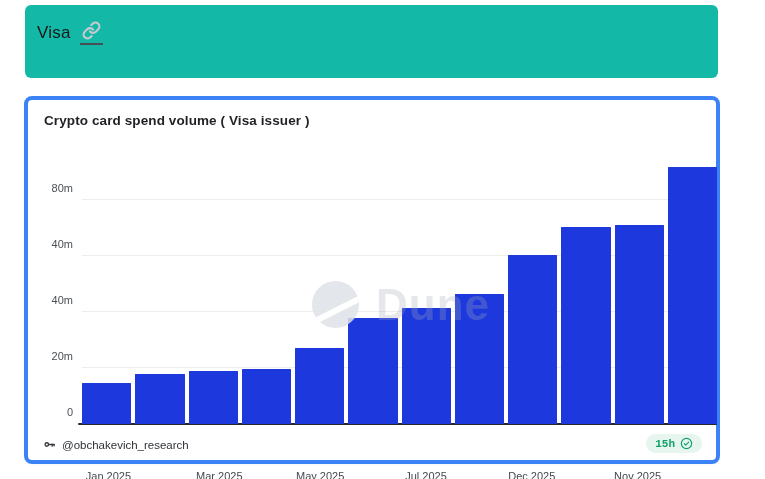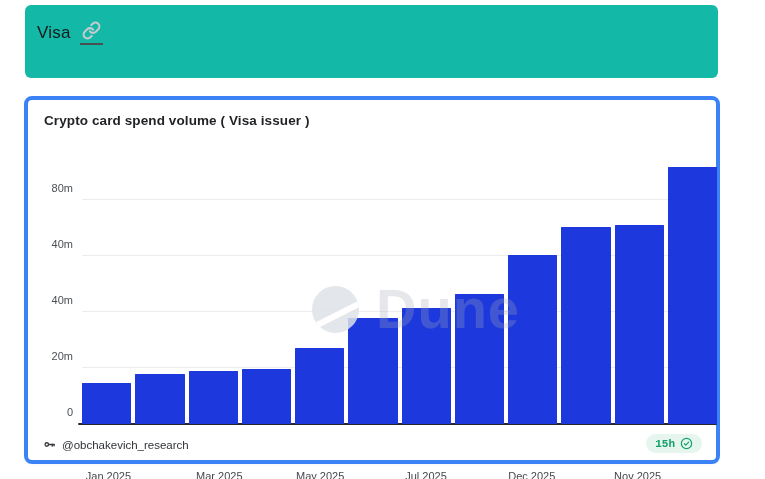--- a/index.html
+++ b/index.html
@@ -24,21 +24,21 @@
   .axis-x { position:absolute; left:-4px; right:0; bottom:-1px; height:2px; background:#25282d; border-radius:1px; }
   .bars { position:absolute; left:0; bottom:0; width:100%; height:100%; display:flex; align-items:flex-end; gap:4px; z-index:2; }
   .bar { flex:1 1 0; background:#1d39de; border-radius:0.5px; }
   .xticks { position:absolute; left:0; top:100%; width:100%; height:20px;margin-top:39px; }
   .xtick { position:absolute; top:7px; transform:translateX(-50%); font-size:11px; color:#43484e; white-space:nowrap; }
 
   
   .watermark { position:absolute; left:284px; top:181px; display:flex; align-items:center; gap:17px; z-index:3; pointer-events:none; }
   .wm-circle { position:relative; width:47px; height:47px; border-radius:50%; background:rgba(222,226,231,0.85); overflow:hidden; }
   .wm-circle::after { content:""; position:absolute; left:-10px; top:26px; width:70px; height:6px; background:#ffffff; transform:rotate(-27deg); }
-  .wm-text { font-size:56px; font-weight:600; color:rgba(160,168,178,0.28); letter-spacing:1px; line-height:1; }
+  .wm-text { font-size:44px; font-weight:600; color:rgba(160,168,178,0.28); letter-spacing:1px; line-height:1; }
 
   
   .card-footer { position:absolute; left:0; right:0; bottom:0; height:32px; }
   .footer-left { position:absolute; left:15px; bottom:9px; display:flex; align-items:center; gap:6px; }
   .footer-author { font-size:11.5px; color:#2f3338; }
   .badge { position:absolute; right:14px; bottom:7px; display:flex; align-items:center; gap:5px; background:#e6f6ee; border-radius:11px; padding:3px 9px; }
   .badge-time { font-size:11px; font-weight:600; color:#14a06b;font-family:Liberation Mono, monospace; }
 </style>
 </head>
 <body>

